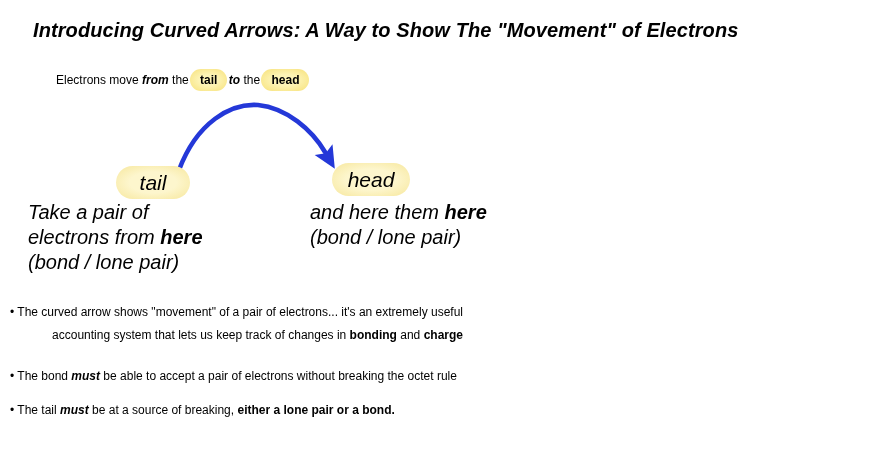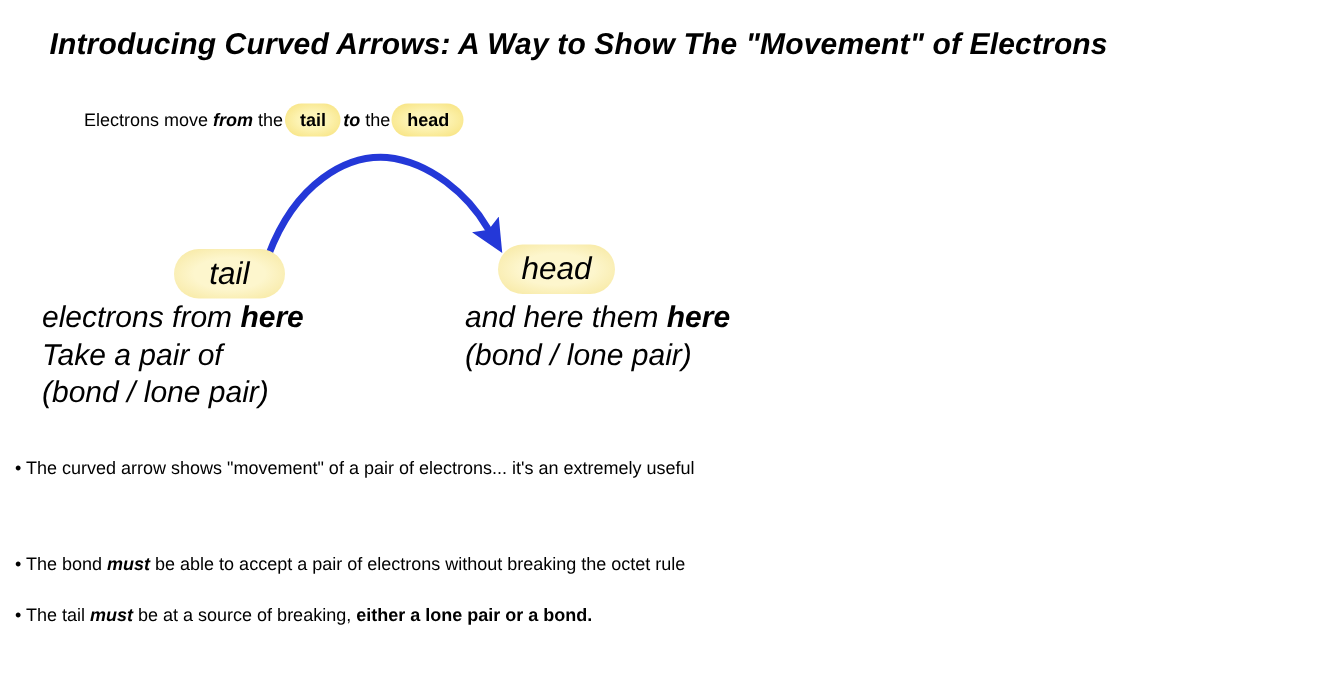--- a/index.html
+++ b/index.html
@@ -70,30 +70,31 @@
 </svg>
 
 <div id="tail-pill" class="abs pill">
   <span>tail</span>
 </div>
 <div id="head-pill" class="abs pill">
   <span>head</span>
 </div>
 
 <div id="tail-caption" class="abs caption">
+    <div class="rich-line"><span>Take a pair of</span></div>
     <div class="rich-line"><span>electrons from </span><span class="b">here</span></div>
-    <div class="rich-line"><span>Take a pair of</span></div>
     <div class="rich-line"><span>(bond / lone pair)</span></div>
   </div>
 <div id="head-caption" class="abs caption">
     <div class="rich-line"><span>and here them </span><span class="b">here</span></div>
     <div class="rich-line"><span>(bond / lone pair)</span></div>
   </div>
 
 <div id="bullet-1" class="abs bullet">
     <div class="rich-line"><span>• The curved arrow shows "movement" of a pair of electrons... it's an extremely useful</span></div>
+    <div class="rich-line"><span>accounting system that lets us keep track of changes in </span><span class="b">bonding</span><span> and </span><span class="b">charge</span></div>
   </div>
 <div id="bullet-2" class="abs bullet">
     <div class="rich-line"><span>• The bond </span><span class="b i">must</span><span> be able to accept a pair of electrons without breaking the octet rule</span></div>
   </div>
 <div id="bullet-3" class="abs bullet">
     <div class="rich-line"><span>• The tail </span><span class="b i">must</span><span> be at a source of breaking, </span><span class="b">either a lone pair or a bond.</span></div>
   </div>
 
 </body></html>

